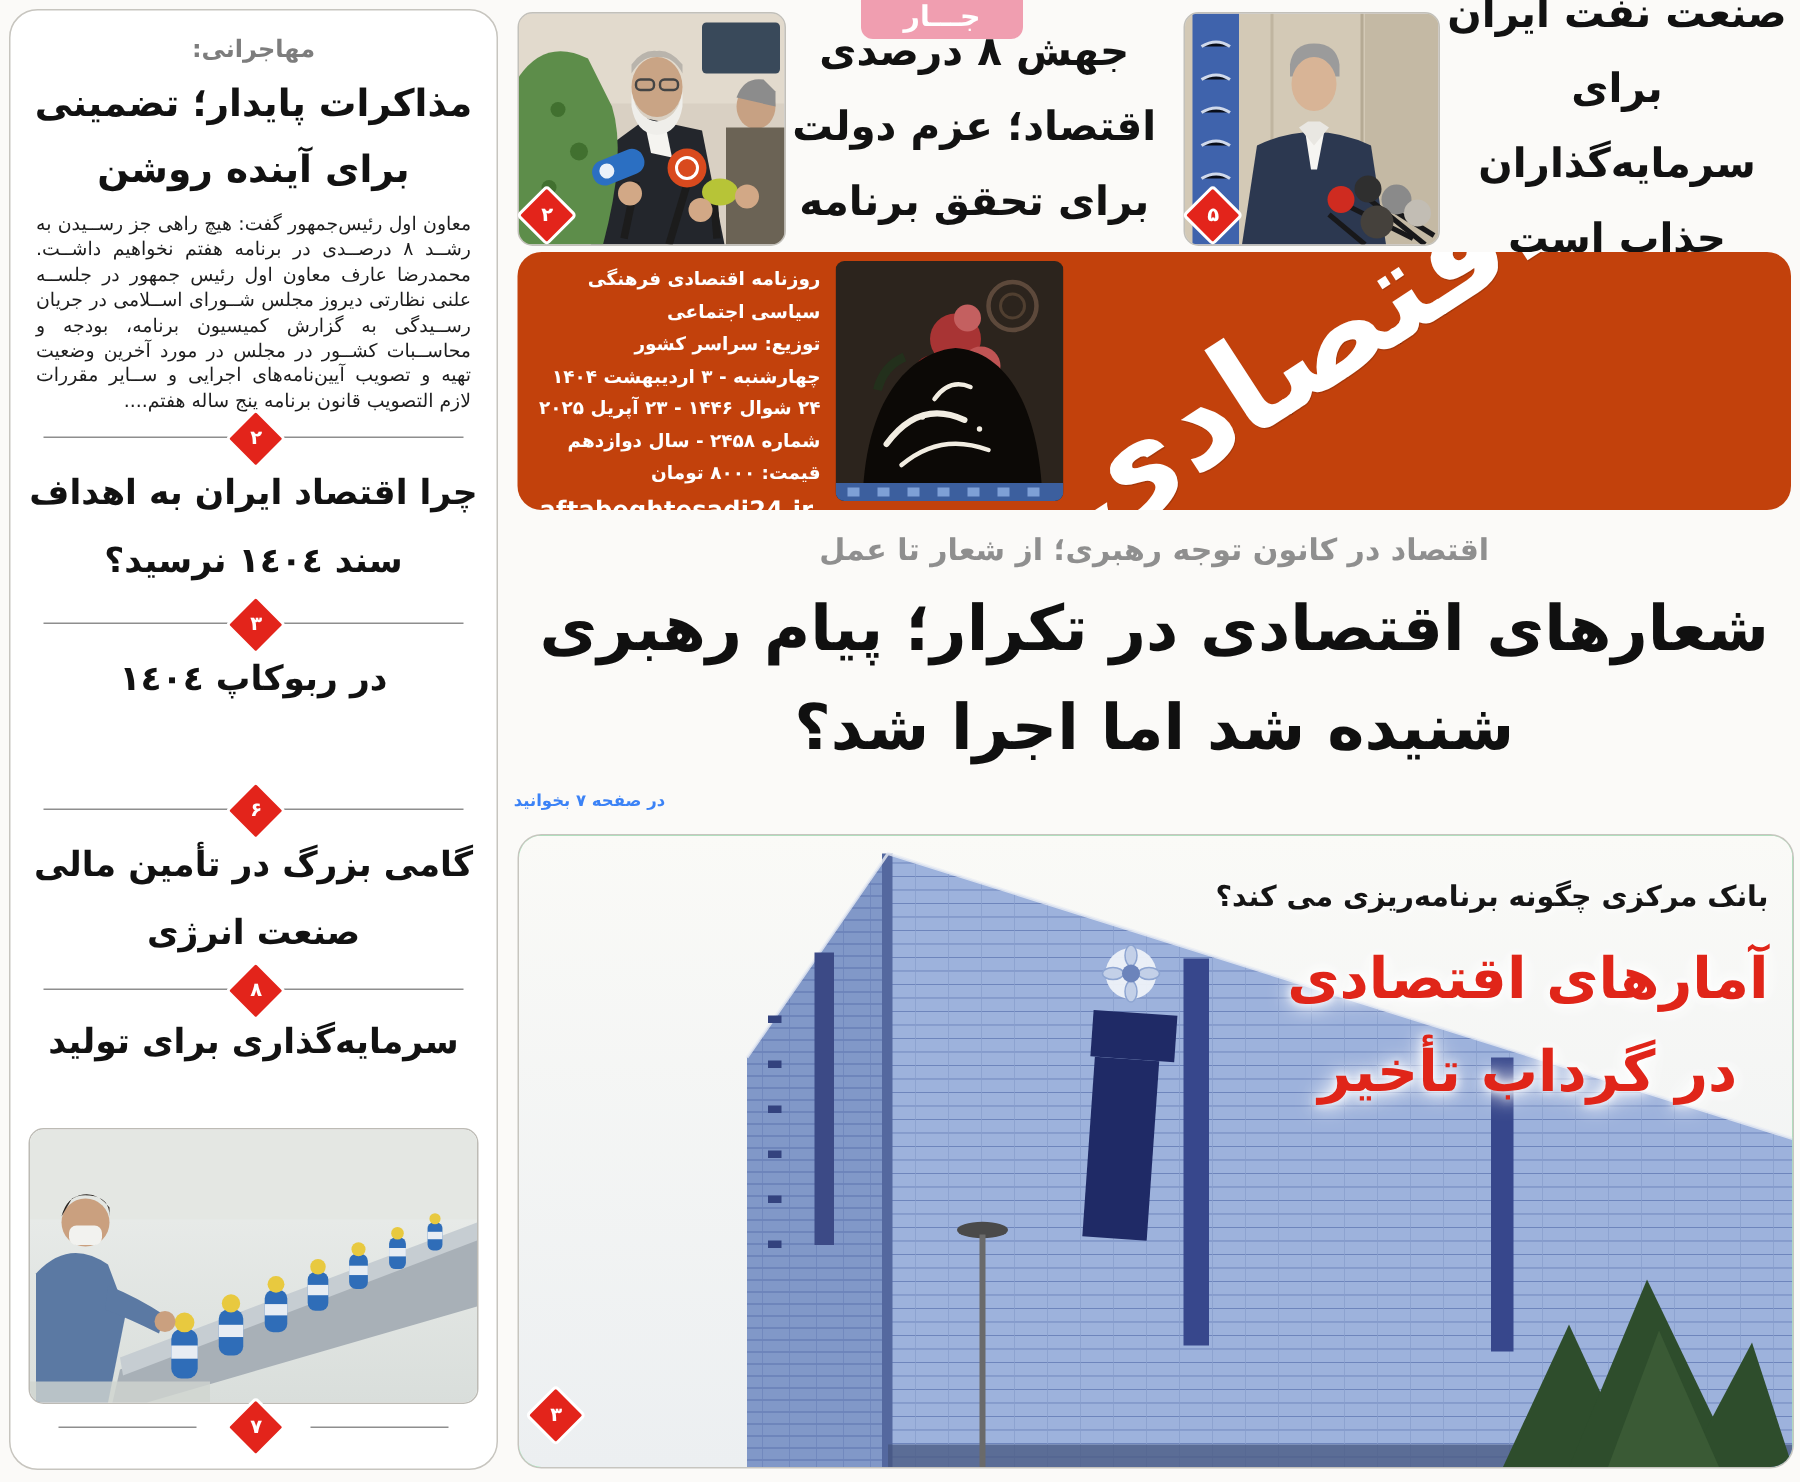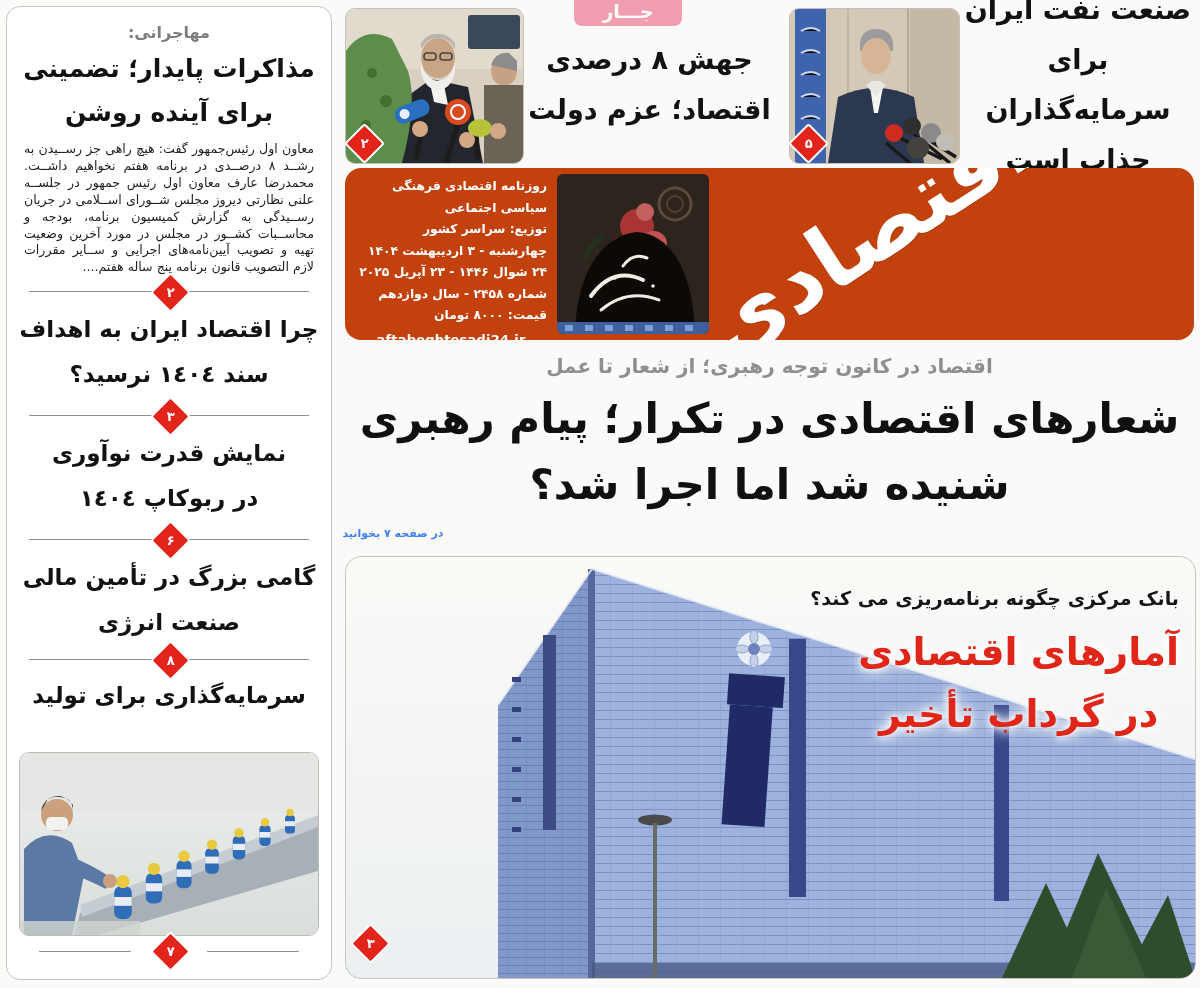--- a/index.html
+++ b/index.html
@@ -13,21 +13,21 @@
   .box{background:#fff;border:1px solid #c7c5bf;border-radius:14px;}
   .rtl{direction:rtl;}
   
   .diamond{
     position:absolute;width:25px;height:25px;background:#e3241b;
     transform:rotate(45deg);display:flex;align-items:center;justify-content:center;
     border:2px solid #fff;border-radius:3px;z-index:6;
   }
   .diamond span{transform:rotate(-45deg);color:#fff;font-size:13px;font-weight:bold;line-height:1;}
   
-  .sidebar{left:6px;top:6px;width:324px;height:972px;}
+  .sidebar{left:6px;top:6px;width:324px;height:972px;border-radius:19px;}
   .s-kicker{left:0;top:16px;width:100%;text-align:center;color:#7d7d7d;font-size:16px;font-weight:bold;}
   .s-head{left:0;top:40px;width:100%;text-align:center;font-size:25px;font-weight:bold;color:#121212;line-height:44px;}
   .s-body{left:17px;right:17px;top:134px;font-size:12.6px;line-height:16.9px;color:#1d1d1d;text-align:justify;}
   .sdiv{position:absolute;left:22px;right:22px;border-top:1px solid #8e8e8e;}
   .sdiv .diamond{left:calc(50% - 13px);top:-14px;}
   .sdiv.split{border-top:none;}
   .sdiv.split i{position:absolute;top:0;width:92px;border-top:1px solid #8e8e8e;display:block;}
   .sdiv.split i.l{left:10px;} .sdiv.split i.r{right:10px;}
   .s-item{left:0;width:100%;text-align:center;font-size:23px;font-weight:bold;color:#121212;line-height:45px;}
   .s-photo{left:12px;top:745px;width:298px;height:182px;border:1px solid #bdbbb5;border-radius:10px;overflow:hidden;}
@@ -36,21 +36,21 @@
   .t-head{display:flex;align-items:center;justify-content:center;text-align:center;
     font-size:27px;font-weight:bold;color:#121212;line-height:50px;}
   
   .watermark{left:574px;top:-7px;width:108px;height:33px;background:#f09eb0;border-radius:8px;
     display:flex;align-items:flex-end;justify-content:center;color:#fff;font-weight:bold;
     font-size:19px;z-index:7;line-height:30px;}
   
   .masthead{left:345px;top:168px;width:849px;height:172px;background:#c2410c;border-radius:16px;overflow:hidden;z-index:2;}
   .m-info{left:10px;top:8px;width:192px;text-align:right;color:#fff;font-size:12.3px;font-weight:bold;line-height:21.5px;}
   .m-info .line{display:block;}
-  .m-site{display:block;text-align:center;font-size:13px;letter-spacing:.2px;direction:ltr;margin-top:2px;}
+  .m-site{display:block;text-align:center;font-size:16px;letter-spacing:.2px;direction:ltr;margin-top:2px;}
   .m-art{left:212px;top:6px;width:152px;height:160px;border-radius:6px;overflow:hidden;}
   .m-logo{left:378px;top:0;width:471px;height:172px;overflow:hidden;}
   .m-logo span{
     position:absolute;left:12px;bottom:-34px;transform:rotate(-33deg);transform-origin:left bottom;
     font-size:88px;font-weight:bold;color:#fff;white-space:nowrap;line-height:1;
     text-shadow:0 1px 0 rgba(0,0,0,.15);
   }
   
   .lead-kicker{left:345px;top:354px;width:849px;text-align:center;color:#8f8f8f;font-size:20px;font-weight:bold;}
   .lead-head{left:345px;top:386px;width:849px;text-align:center;color:#101010;font-weight:bold;font-size:42px;line-height:66px;}
@@ -87,21 +87,20 @@
       <span style="display:block">چرا اقتصاد ایران به اهداف</span>
       <span style="display:block">سند ١٤٠٤ نرسید؟</span>
     </div>
     <div class="sdiv" style="top:408px">
       <div class="diamond">
           <span>۳</span>
         </div>
     </div>
 
     <div class="abs s-item" style="top:424px">
-      <span style="display:block">نمایش قدرت نوآوری</span>
       <span style="display:block">در ربوکاپ ١٤٠٤</span>
     </div>
     <div class="sdiv" style="top:532px">
       <div class="diamond">
           <span>۶</span>
         </div>
     </div>
 
     <div class="abs s-item" style="top:548px">
       <span style="display:block">گامی بزرگ در تأمین مالی</span>
@@ -216,20 +215,21 @@
       <ellipse cx="134" cy="119" rx="12" ry="9" fill="#b7c437"></ellipse>
       <circle cx="74" cy="120" r="8" fill="#d2a886"></circle>
         <circle cx="121" cy="131" r="8" fill="#d2a886"></circle>
         <circle cx="152" cy="122" r="8" fill="#d2a886"></circle>
     </svg>
   </div>
   <div class="abs t-head" style="left:523px;top:6px;width:253px;height:158px;">
     <div>
       <span style="display:block">جهش ۸ درصدی</span>
       <span style="display:block">اقتصاد؛ عزم دولت</span>
+      <span style="display:block">برای تحقق برنامه</span>
     </div>
   </div>
   <div class="diamond" style="left:350px;top:129px;">
       <span>۲</span>
     </div>
 
   <div class="abs photo-card" style="left:789px;top:8px;width:169px;height:154px;">
     <svg width="169" height="154" viewBox="0 0 169 154">
       <rect width="169" height="154" fill="#d3c9b6"></rect>
       <rect x="120" y="0" width="49" height="154" fill="#c4b9a4"></rect>

